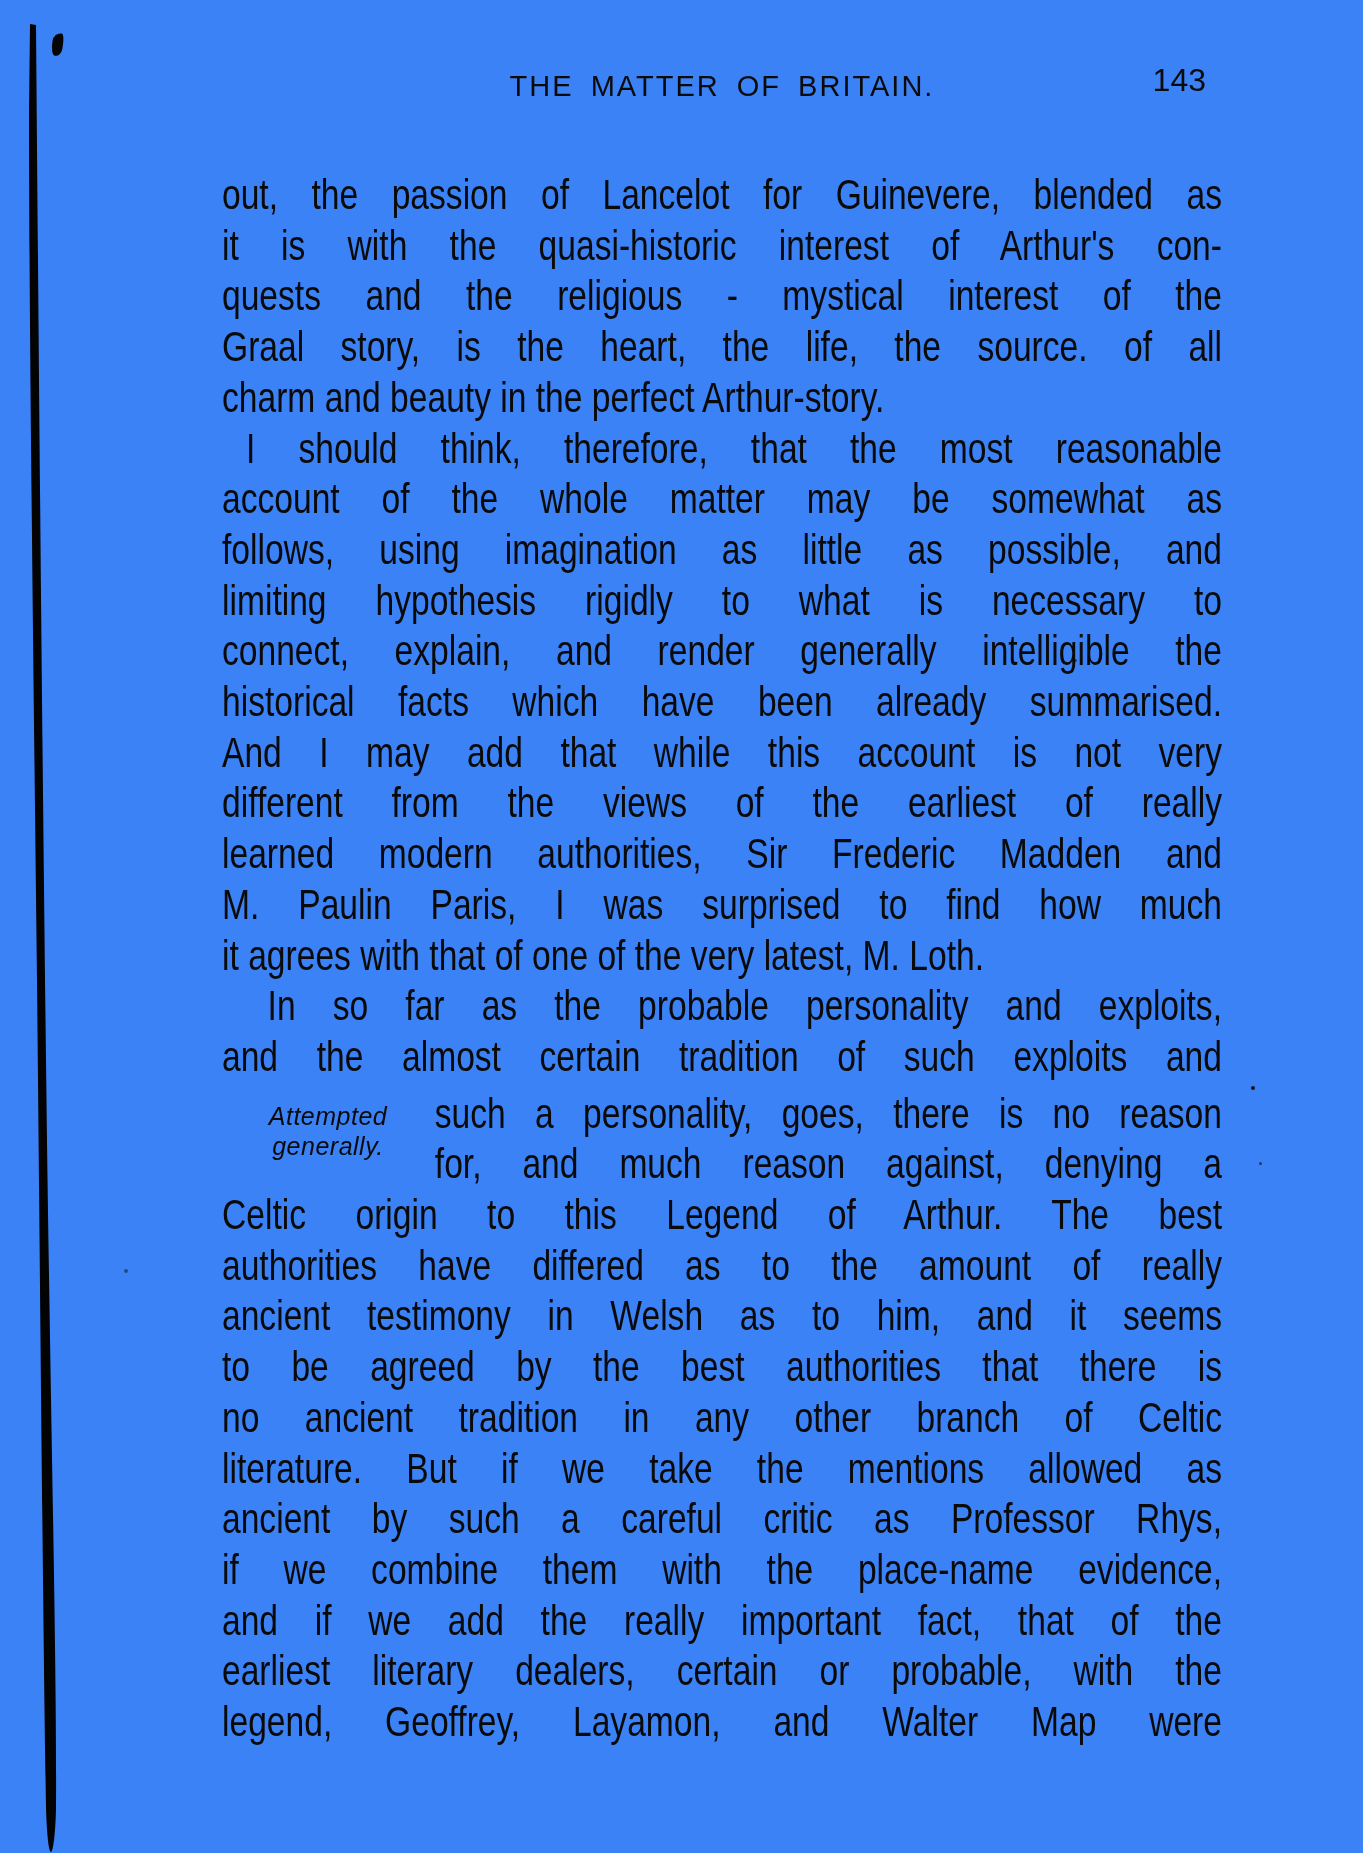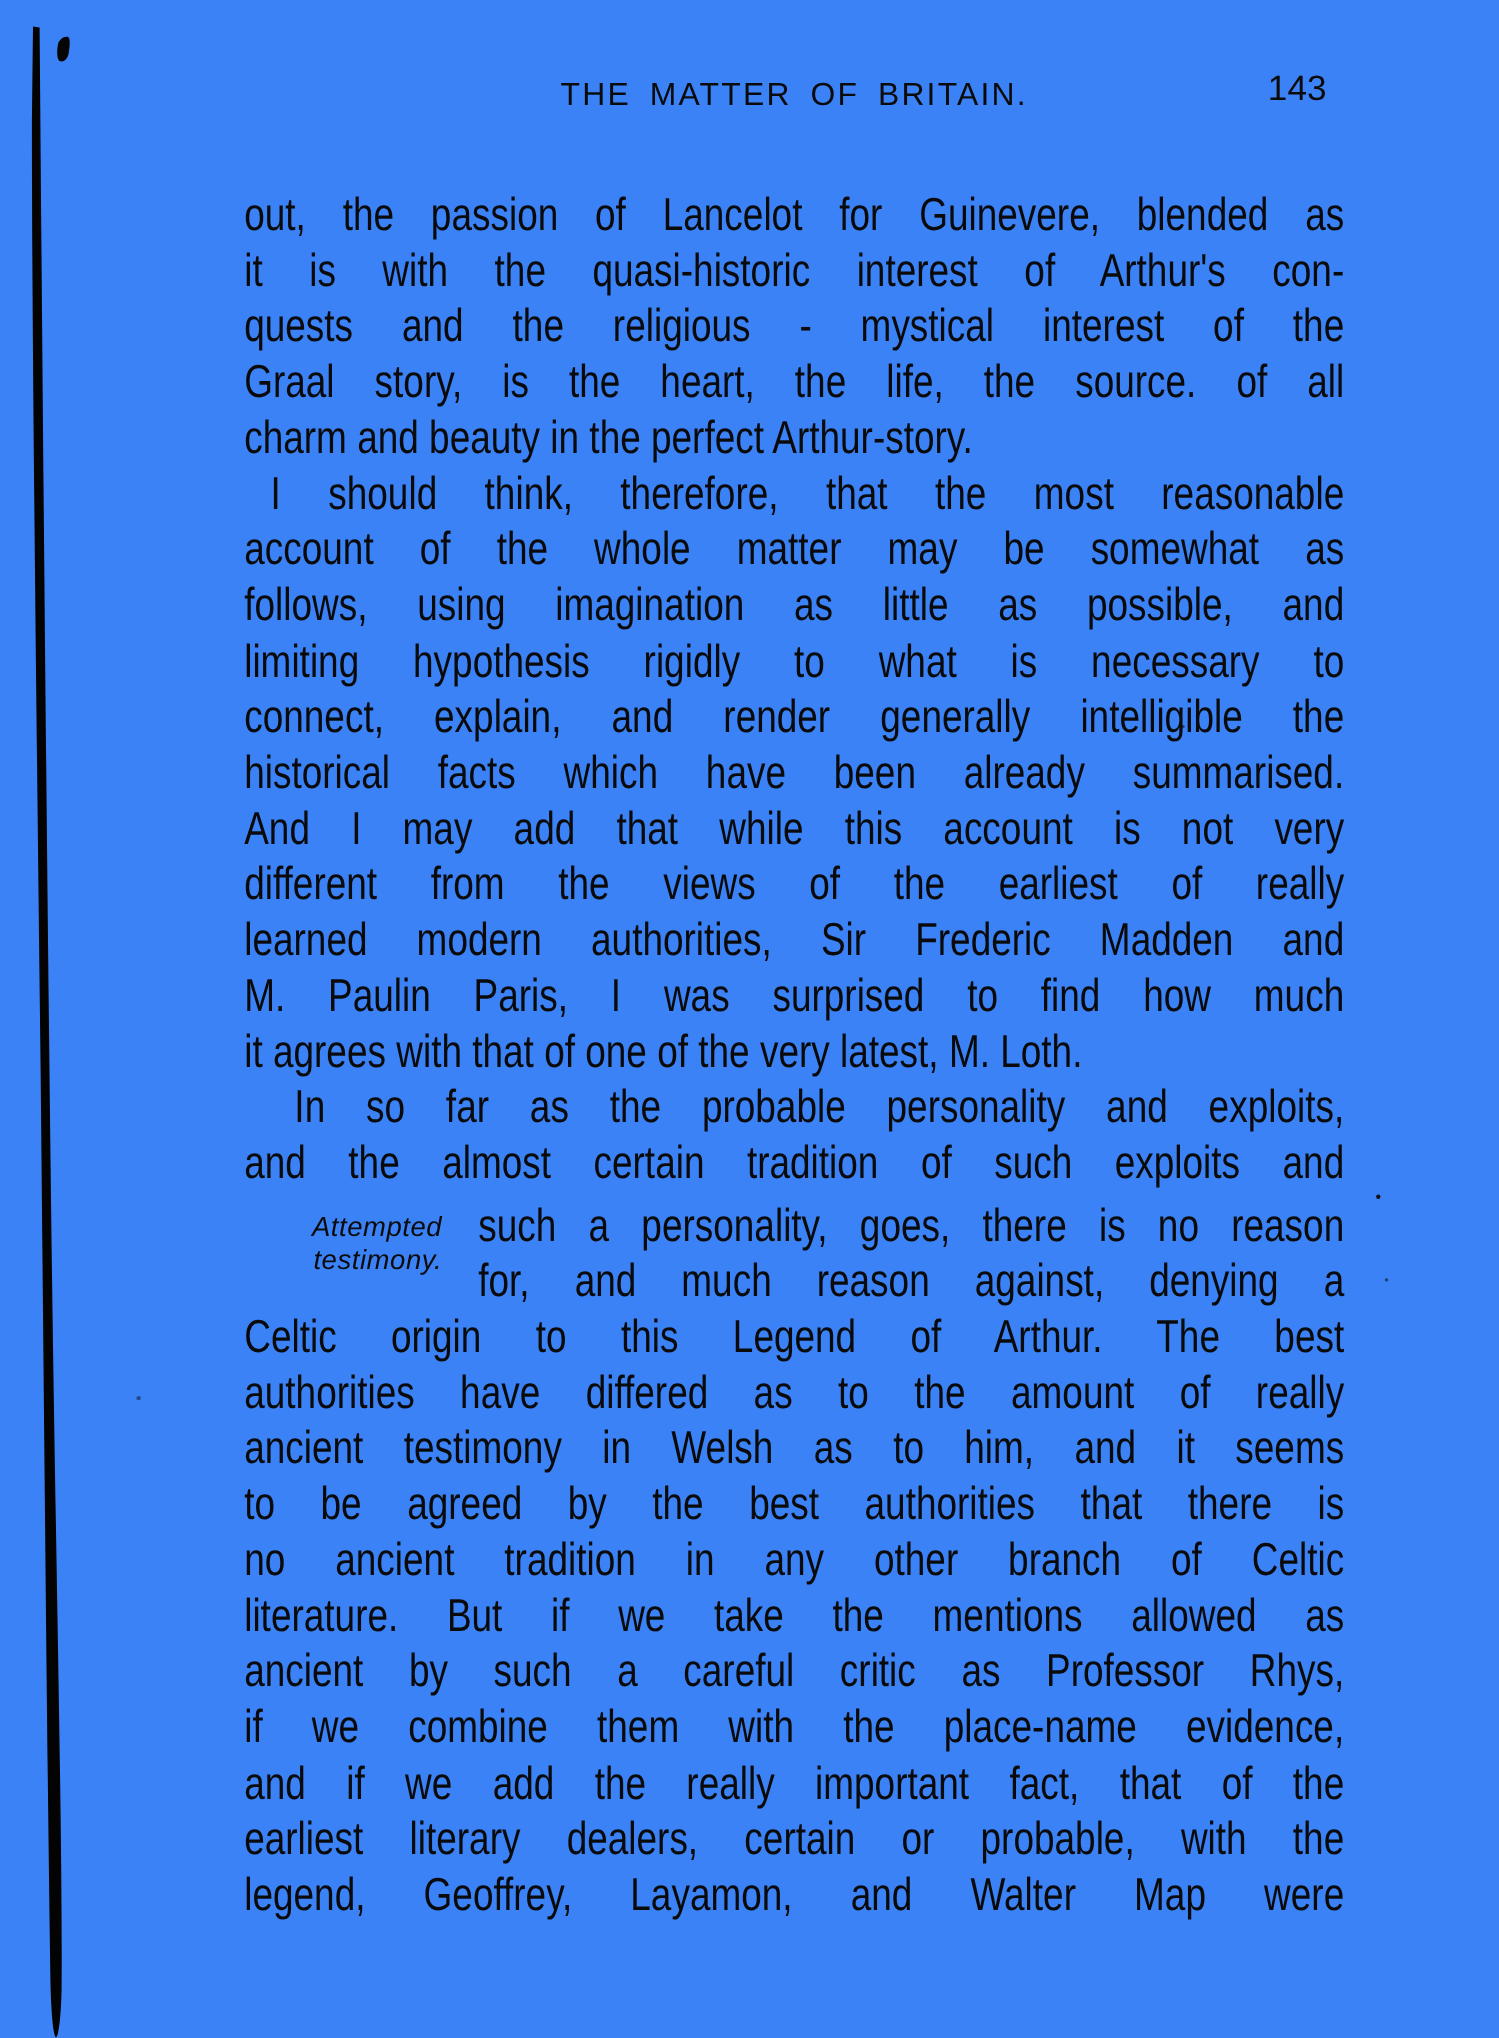--- a/index.html
+++ b/index.html
@@ -14,21 +14,21 @@
   .page-number{position:absolute;right:16px;top:0;font-size:32px;color:#0b0b0b}
 
   
   .body-block{position:absolute;left:222px;top:170px;width:1250px;
               transform:scaleX(0.8);transform-origin:0 0;
               font-size:42px;line-height:50.7px;color:#0a0a0a}
   .line{text-align:justify;text-align-last:justify}
   .line.flush{text-align:left;text-align-last:auto}
 
   
-  .margin-note{position:absolute;left:254px;top:1101px;width:148px;text-align:right;
+  .margin-note{position:absolute;left:254px;top:1101px;width:148px;text-align:center;
                font-style:italic;font-size:25px;line-height:30px;letter-spacing:.5px;color:#0b0b0b}
 
   
   .binding-line{position:absolute;left:0;top:0;pointer-events:none}
   .ink-blob{position:absolute;left:52px;top:33px;width:11px;height:23px;background:#050505;
             border-radius:70% 30% 55% 45%/40% 60% 35% 65%;transform:rotate(10deg)}
   .speck{position:absolute;background:#121212;border-radius:50%}
   .speck-a{left:1251px;top:1086px;width:4px;height:4px}
   .speck-b{left:1259px;top:1162px;width:3px;height:3px;opacity:.65}
   .speck-c{left:1074px;top:659px;width:3px;height:3px;opacity:.6}
@@ -55,21 +55,21 @@
   <div class="speck speck-c"></div>
   <div class="speck speck-d"></div>
 
   <header class="running-head">
     <div class="head-title">THE MATTER OF BRITAIN.</div>
     <div class="page-number">143</div>
   </header>
 
   <aside class="margin-note">
     <div>Attempted</div>
-    <div>testimony.</div>
+    <div>generally.</div>
   </aside>
 
   <main class="body-block">
       <div class="line">out, the passion of Lancelot for Guinevere, blended as</div>
       <div class="line">it is with the quasi-historic interest of Arthur's con-</div>
       <div class="line">quests and the religious - mystical interest of the</div>
       <div class="line">Graal story, is the heart, the life, the source. of all</div>
       <div class="line flush">charm and beauty in the perfect Arthur-story.</div>
       <div class="line" style="text-indent: 30px;">I should think, therefore, that the most reasonable</div>
       <div class="line">account of the whole matter may be somewhat as</div>

